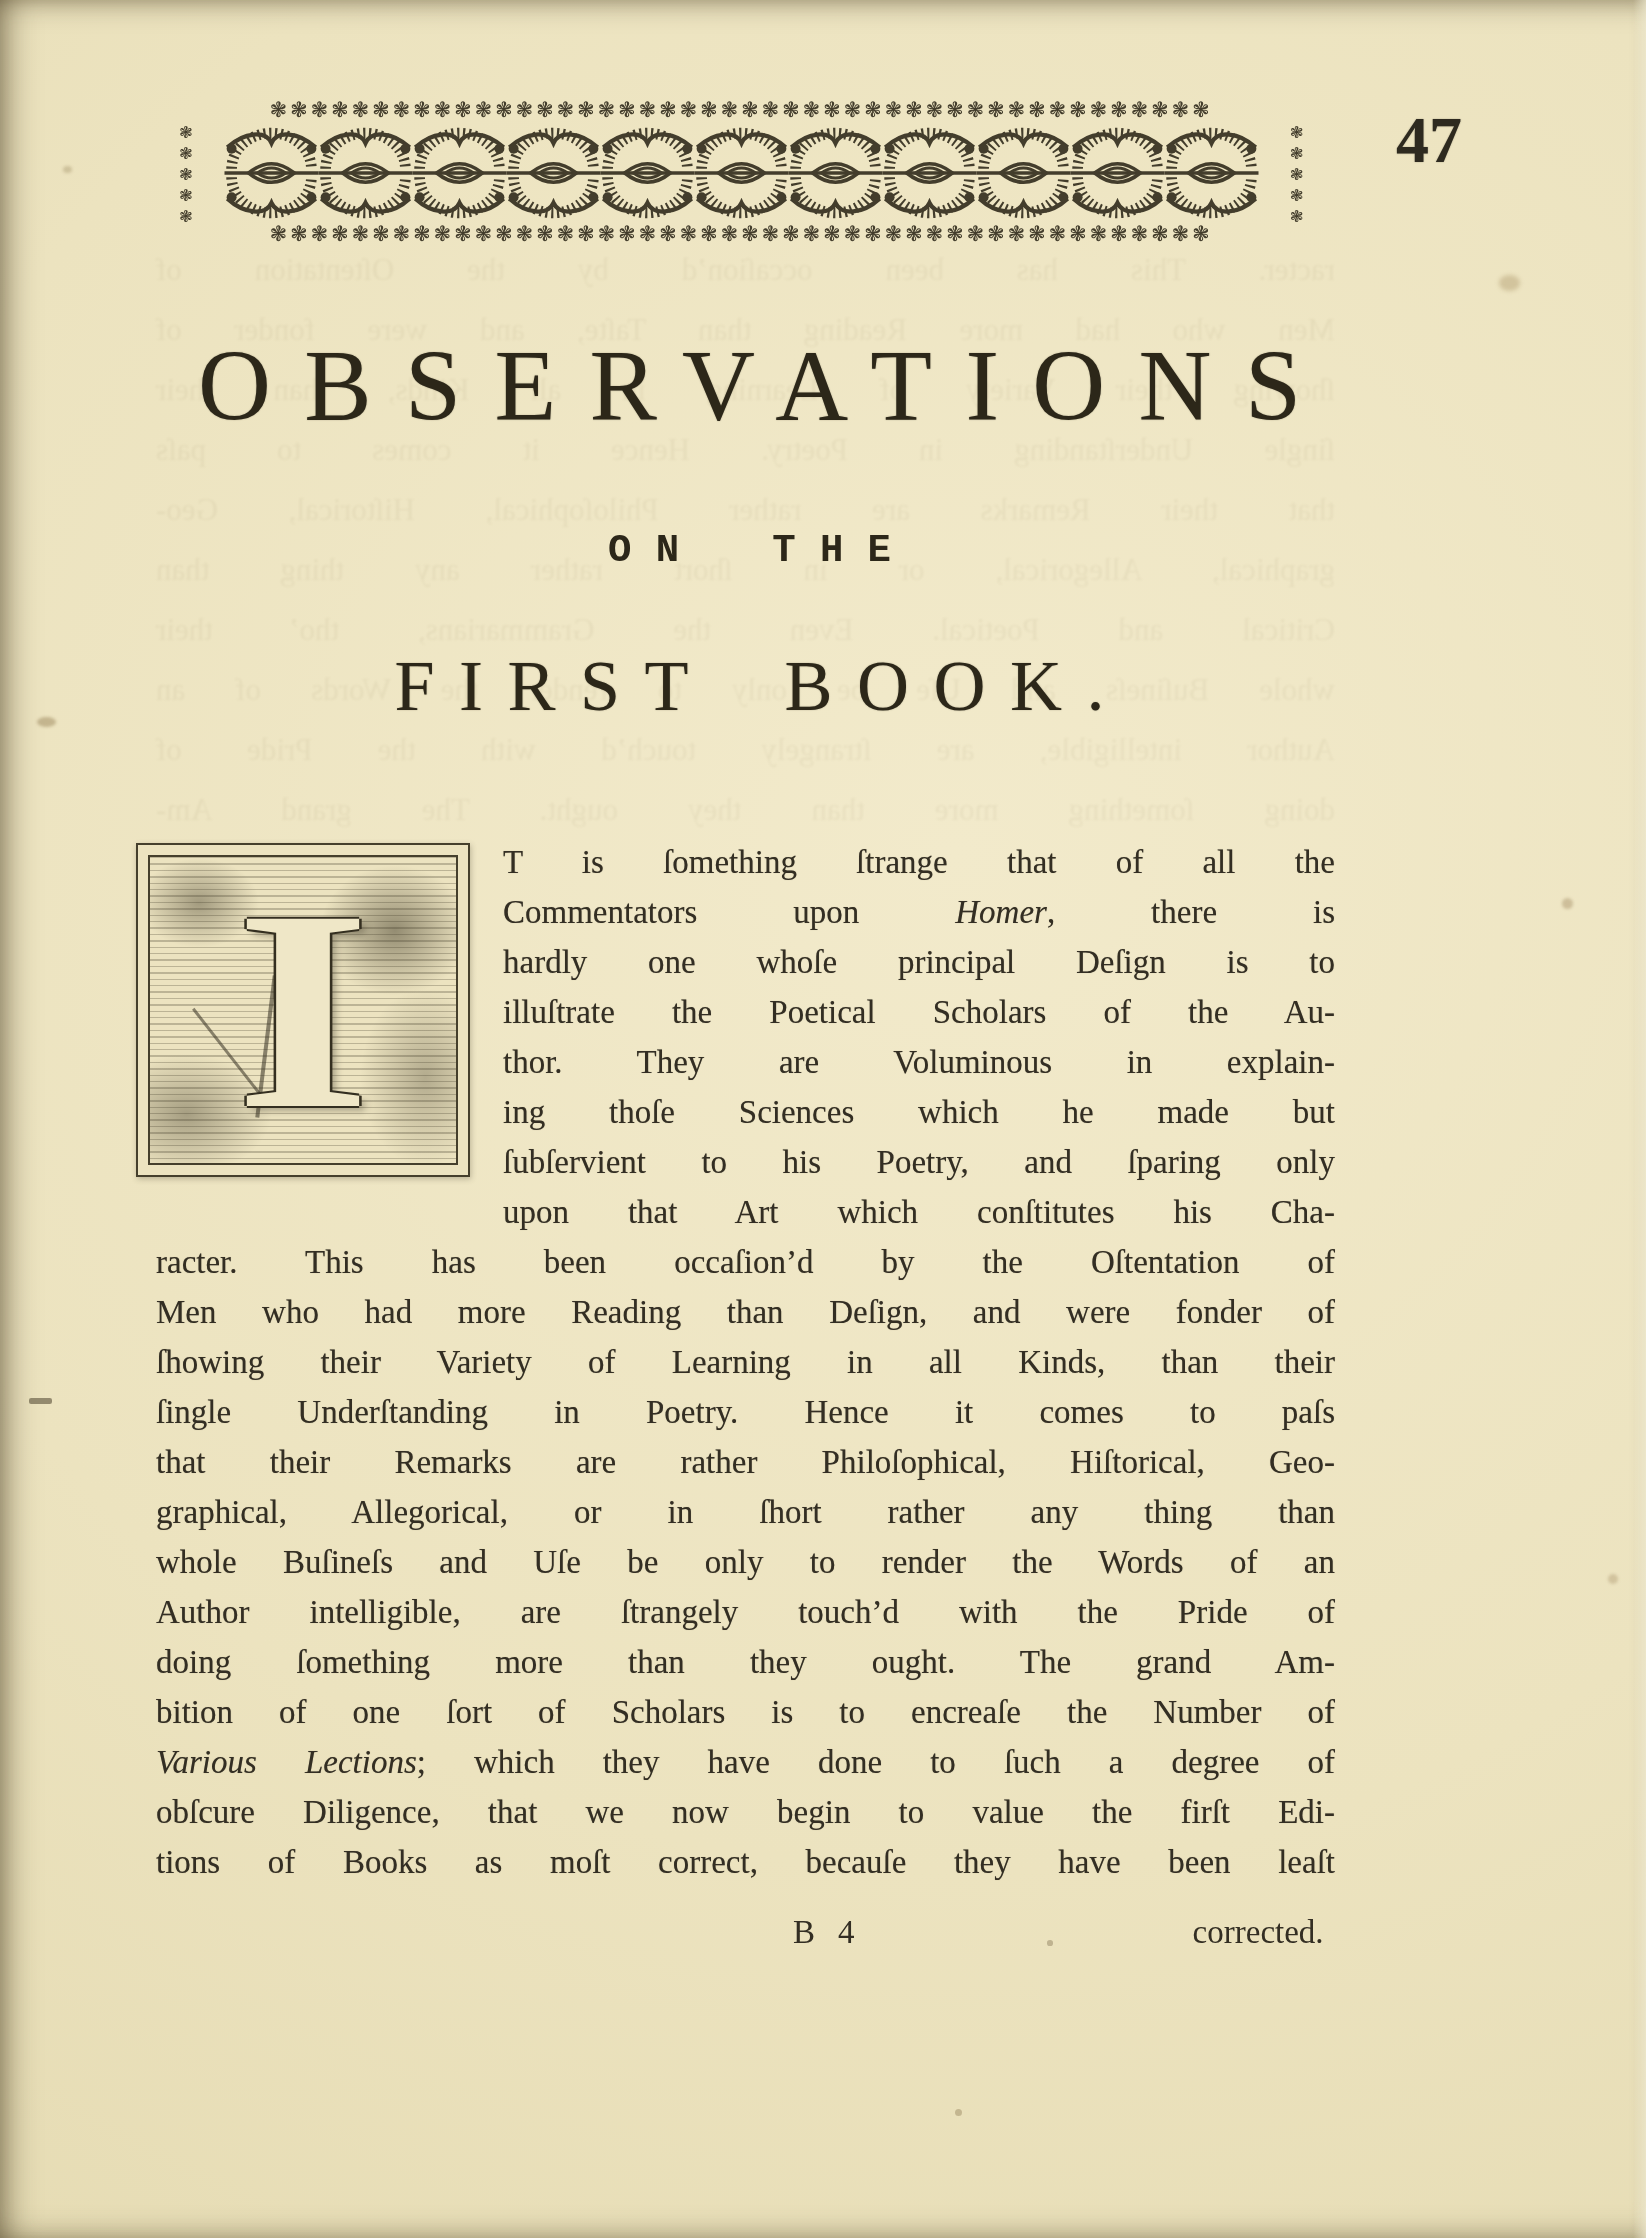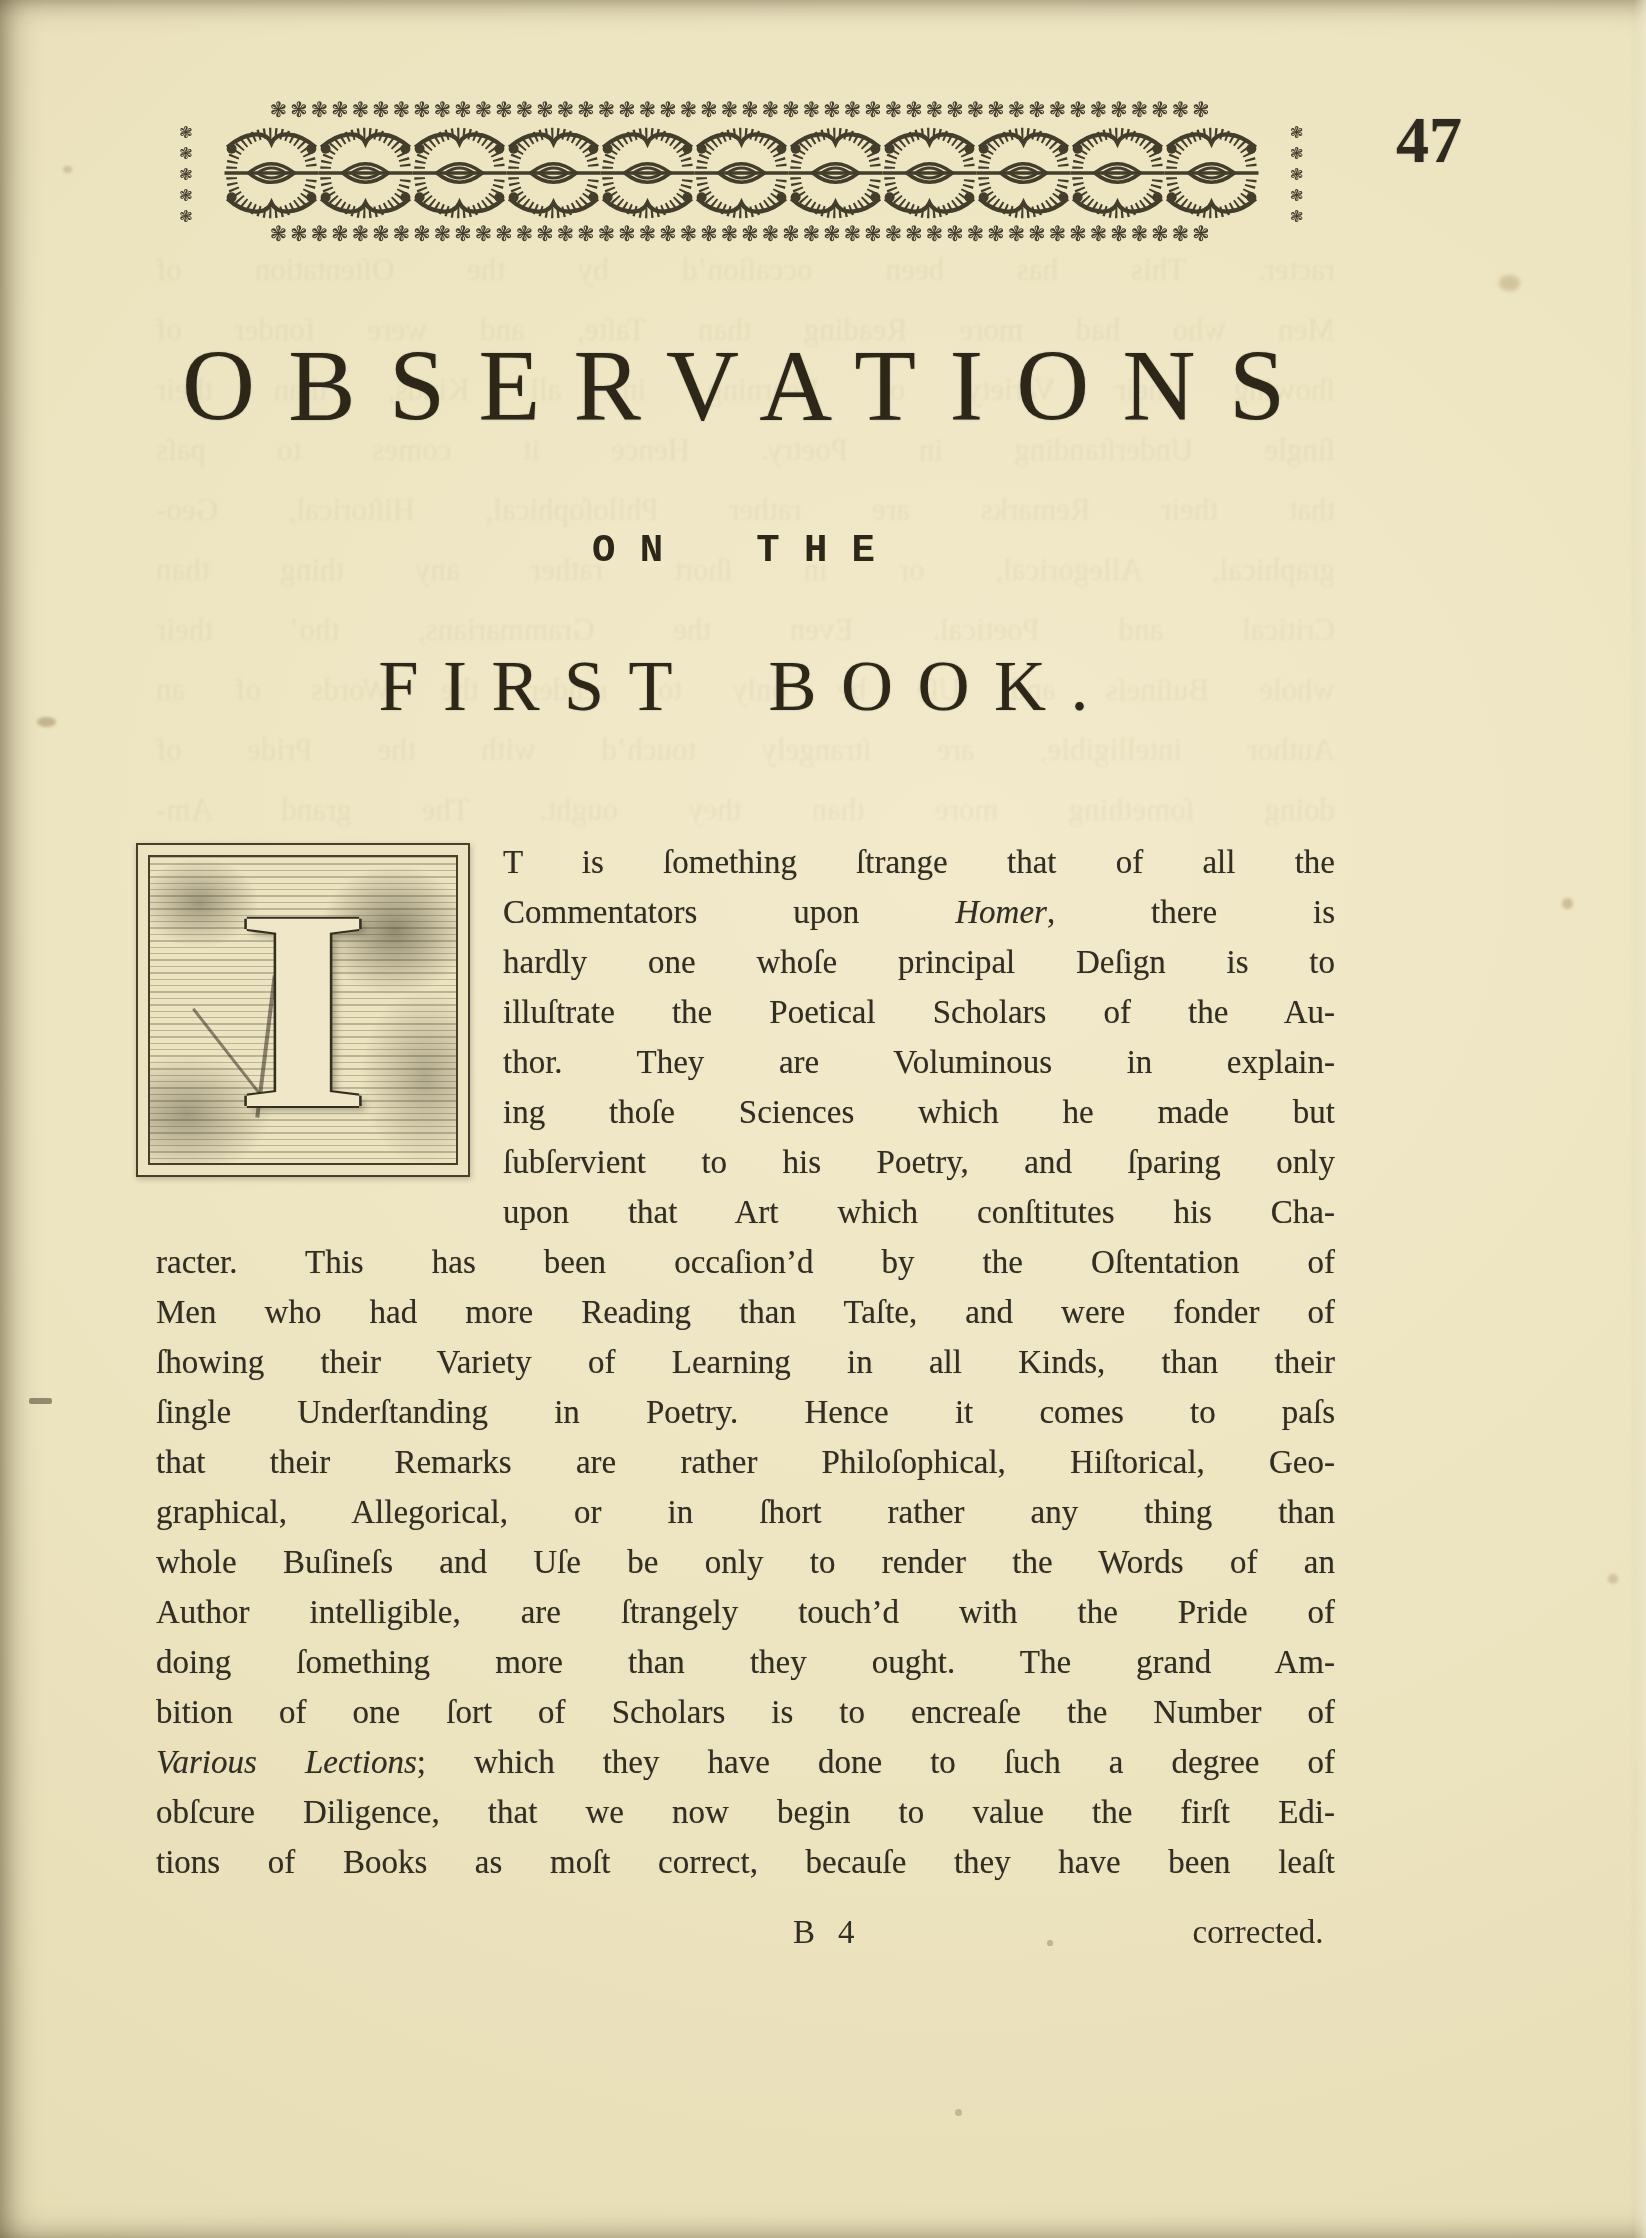--- a/index.html
+++ b/index.html
@@ -29,21 +29,21 @@
   
   .pageno{position:absolute;left:1396px;top:107px;font-size:66px;font-weight:700;line-height:1;
           color:#2e2a1f;text-shadow:0 0 1.4px rgba(46,42,31,.45);}
 
   
   .ghost{position:absolute;left:156px;top:240px;width:1179px;opacity:.065;color:#6d5d35;
          transform:scaleX(-1);filter:blur(1.1px);z-index:0;}
   .ghost div{font-size:31px;line-height:60px;text-align:justify;text-align-last:justify;}
 
   
-  .titles{position:absolute;left:144px;top:336px;width:1179px;text-align:center;color:#2c2719;z-index:2;}
+  .titles{position:absolute;left:160px;top:336px;width:1179px;text-align:center;color:#2c2719;z-index:2;}
   .t-main{font-size:101px;line-height:101px;margin:0;font-weight:400;}
   .t-main span{letter-spacing:.33em;margin-right:-.33em;text-shadow:0 0 1.4px rgba(44,39,25,.4);}
   .t-onthe{font-size:39px;line-height:39px;margin:91px 0 0 0;font-weight:700;}
   .t-onthe span{letter-spacing:.62em;word-spacing:.55em;margin-right:-.62em;font-family:Liberation Mono, monospace;}
   .t-book{font-size:72px;line-height:84px;margin:73px 0 0 0;font-weight:400;}
   .t-book span{letter-spacing:.34em;word-spacing:.42em;margin-right:-.34em;text-shadow:0 0 1.4px rgba(44,39,25,.4);}
 
   
   .bodycol{position:absolute;left:156px;top:837px;width:1179px;z-index:2;}
   .ln{height:50px;font-size:33px;line-height:50px;text-align:justify;text-align-last:justify;
@@ -156,21 +156,21 @@
     <div class="ln ind">T is ſomething ſtrange that of all the</div>
     <div class="ln ind"><span>Commentators upon </span><em>Homer</em><span>, there is</span></div>
     <div class="ln ind">hardly one whoſe principal Deſign is to</div>
     <div class="ln ind">illuſtrate the Poetical Scholars of the Au-</div>
     <div class="ln ind">thor. They are Voluminous in explain-</div>
     <div class="ln ind">ing thoſe Sciences which he made but</div>
     <div class="ln ind">ſubſervient to his Poetry, and ſparing only</div>
     <div class="ln ind">upon that Art which conſtitutes his Cha-</div>
 
     <div class="ln">racter. This has been occaſion’d by the Oſtentation of</div>
-    <div class="ln">Men who had more Reading than Taſte, and were fonder of</div>
+    <div class="ln">Men who had more Reading than Deſign, and were fonder of</div>
     <div class="ln">ſhowing their Variety of Learning in all Kinds, than their</div>
     <div class="ln">ſingle Underſtanding in Poetry. Hence it comes to paſs</div>
     <div class="ln">that their Remarks are rather Philoſophical, Hiſtorical, Geo-</div>
     <div class="ln">graphical, Allegorical, or in ſhort rather any thing than</div>
     <div class="ln">whole Buſineſs and Uſe be only to render the Words of an</div>
     <div class="ln">Author intelligible, are ſtrangely touch’d with the Pride of</div>
     <div class="ln">doing ſomething more than they ought. The grand Am-</div>
     <div class="ln">bition of one ſort of Scholars is to encreaſe the Number of</div>
     <div class="ln"><em>Various Lections</em><span>; which they have done to ſuch a degree of</span></div>
     <div class="ln">obſcure Diligence, that we now begin to value the firſt Edi-</div>

